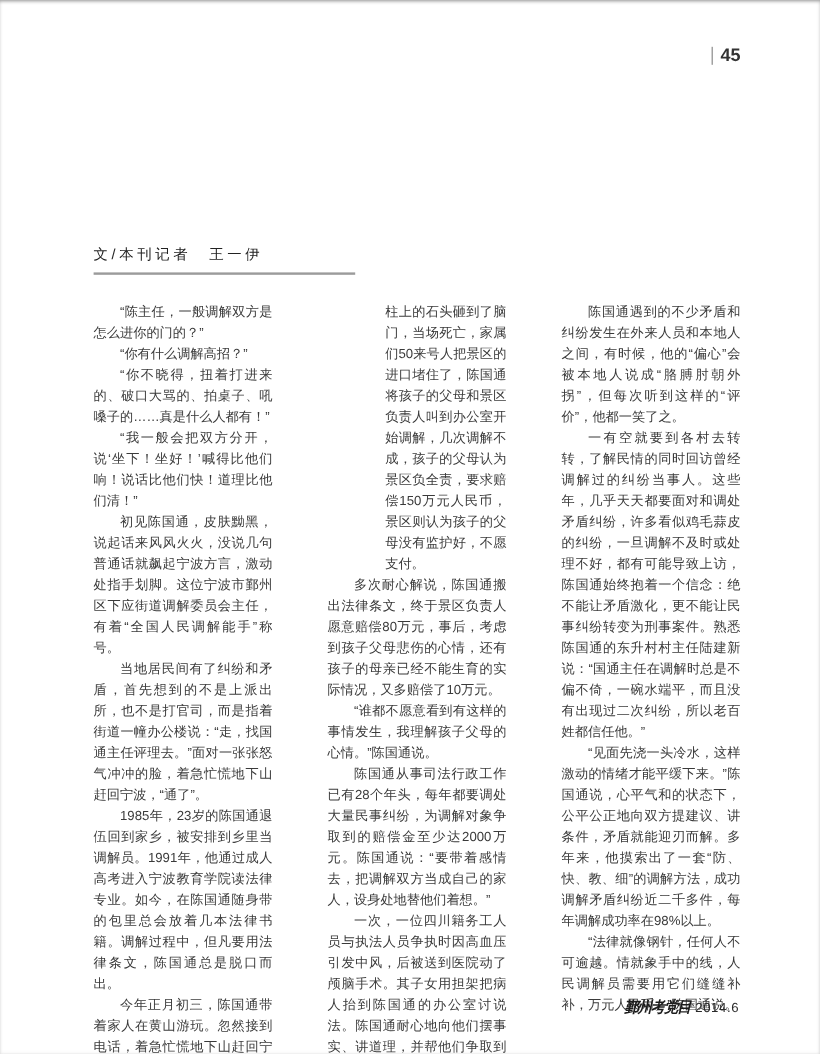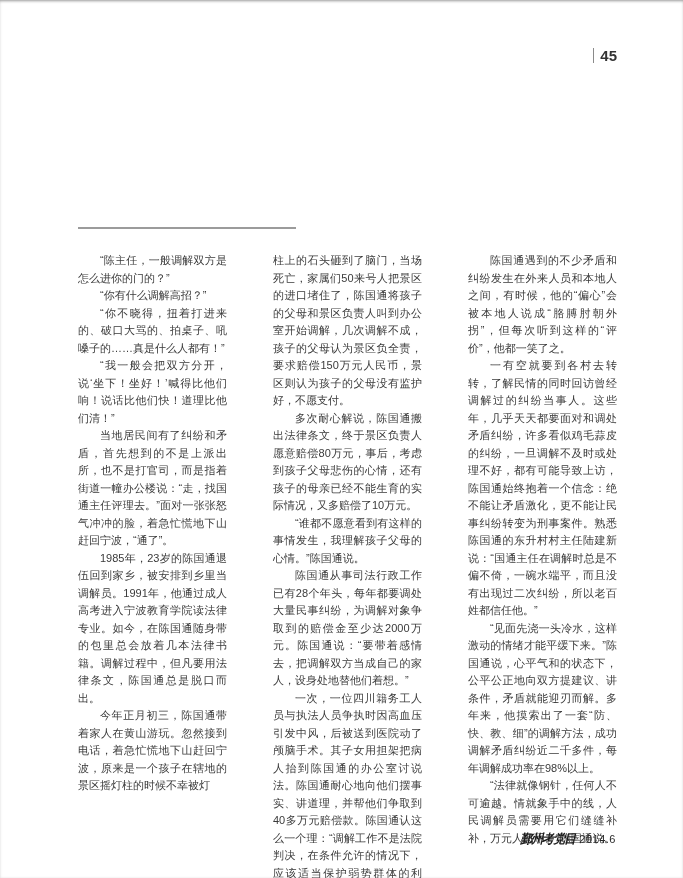--- a/index.html
+++ b/index.html
@@ -9,21 +9,21 @@
     font-family:"Liberation Sans","DejaVu Sans",sans-serif;
     position:relative;
     overflow:hidden;
     box-shadow:inset 0 3px 3px -2px #9a9a9a,
                inset 2px 0 3px -2px #e0e0e0,
                inset -2px 0 3px -2px #e0e0e0,
                inset 0 -2px 3px -2px #ececec;
   }
   .page{position:absolute;inset:0;}
   .page-number{
-    position:absolute;top:47px;right:66px;
+    position:absolute;top:38px;right:66px;
     font-size:15px;font-weight:bold;color:#333;
     display:flex;align-items:center;gap:6px;
   }
   .page-number .bar{
     display:inline-block;width:1px;height:15px;background:#8a8a8a;
   }
   .article-title{
     position:absolute;left:77px;top:126px;
     font-size:34px;font-weight:900;letter-spacing:1px;
     color:#161616;white-space:nowrap;
@@ -42,21 +42,21 @@
     display:flex;justify-content:space-between;gap:46px;
   }
   .col{width:170px;}
   .col p{
     margin:0;
     font-size:11px;line-height:17.5px;
     color:#3a3a3a;
     text-align:justify;
     text-indent:2em;
   }
-  .col p.no-indent{text-indent:0;}
+  .col p.no-indent{text-indent:0;margin-left:48px;}
   .footer{
     position:absolute;top:831px;right:67px;
     display:flex;align-items:baseline;gap:4px;
   }
   .footer .logo{
     font-family:"DejaVu Serif","Liberation Serif",serif;
     font-style:italic;font-weight:bold;
     font-size:12px;color:#1c1c1c;letter-spacing:-1px;
     transform:scaleY(1.05);
   }
@@ -68,28 +68,30 @@
 <body>
 
 <div class="page">
 
   <div class="page-number">
     <span class="bar"></span>
     <span>45</span>
   </div>
 
 
+  <div class="byline">文/本刊记者　王一伊</div>
   <div class="byline-rule"></div>
 
   <div class="columns">
     <div class="col">
         <p>“陈主任，一般调解双方是怎么进你的门的？”</p>
         <p>“你有什么调解高招？”</p>
         <p>“你不晓得，扭着打进来的、破口大骂的、拍桌子、吼嗓子的……真是什么人都有！”</p>
         <p>“我一般会把双方分开，说‘坐下！坐好！’喊得比他们响！说话比他们快！道理比他们清！”</p>
+        <p>初见陈国通，皮肤黝黑，说起话来风风火火，没说几句普通话就飙起宁波方言，激动处指手划脚。这位宁波市鄞州区下应街道调解委员会主任，有着“全国人民调解能手”称号。</p>
         <p>当地居民间有了纠纷和矛盾，首先想到的不是上派出所，也不是打官司，而是指着街道一幢办公楼说：“走，找国通主任评理去。”面对一张张怒气冲冲的脸，着急忙慌地下山赶回宁波，“通了”。</p>
         <p>1985年，23岁的陈国通退伍回到家乡，被安排到乡里当调解员。1991年，他通过成人高考进入宁波教育学院读法律专业。如今，在陈国通随身带的包里总会放着几本法律书籍。调解过程中，但凡要用法律条文，陈国通总是脱口而出。</p>
         <p>今年正月初三，陈国通带着家人在黄山游玩。忽然接到电话，着急忙慌地下山赶回宁波，原来是一个孩子在辖地的景区摇灯柱的时候不幸被灯</p>
       </div>
     <div class="col">
         <p class="no-indent">柱上的石头砸到了脑门，当场死亡，家属们50来号人把景区的进口堵住了，陈国通将孩子的父母和景区负责人叫到办公室开始调解，几次调解不成，孩子的父母认为景区负全责，要求赔偿150万元人民币，景区则认为孩子的父母没有监护好，不愿支付。</p>
         <p>多次耐心解说，陈国通搬出法律条文，终于景区负责人愿意赔偿80万元，事后，考虑到孩子父母悲伤的心情，还有孩子的母亲已经不能生育的实际情况，又多赔偿了10万元。</p>
         <p>“谁都不愿意看到有这样的事情发生，我理解孩子父母的心情。”陈国通说。</p>
         <p>陈国通从事司法行政工作已有28个年头，每年都要调处大量民事纠纷，为调解对象争取到的赔偿金至少达2000万元。陈国通说：“要带着感情去，把调解双方当成自己的家人，设身处地替他们着想。”</p>
         <p>一次，一位四川籍务工人员与执法人员争执时因高血压引发中风，后被送到医院动了颅脑手术。其子女用担架把病人抬到陈国通的办公室讨说法。陈国通耐心地向他们摆事实、讲道理，并帮他们争取到40多万元赔偿款。陈国通认这么一个理：“调解工作不是法院判决，在条件允许的情况下，应该适当保护弱势群体的利益。”</p>

